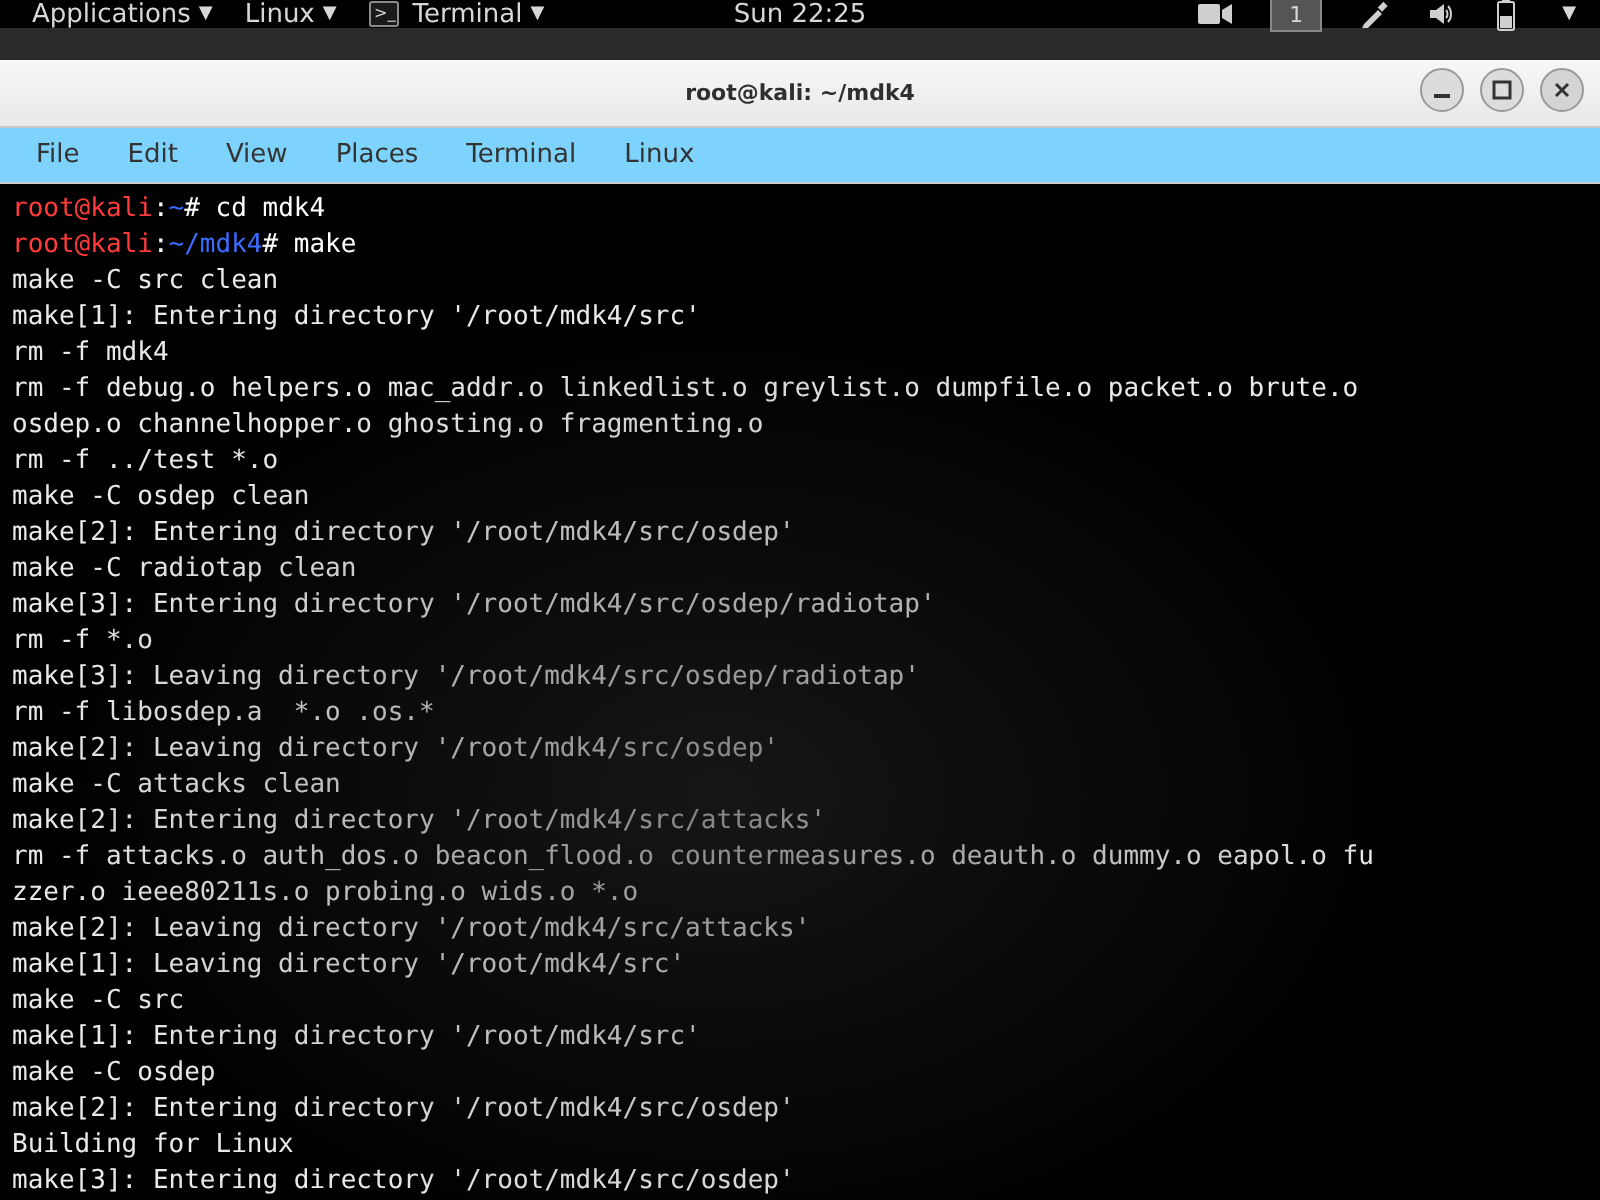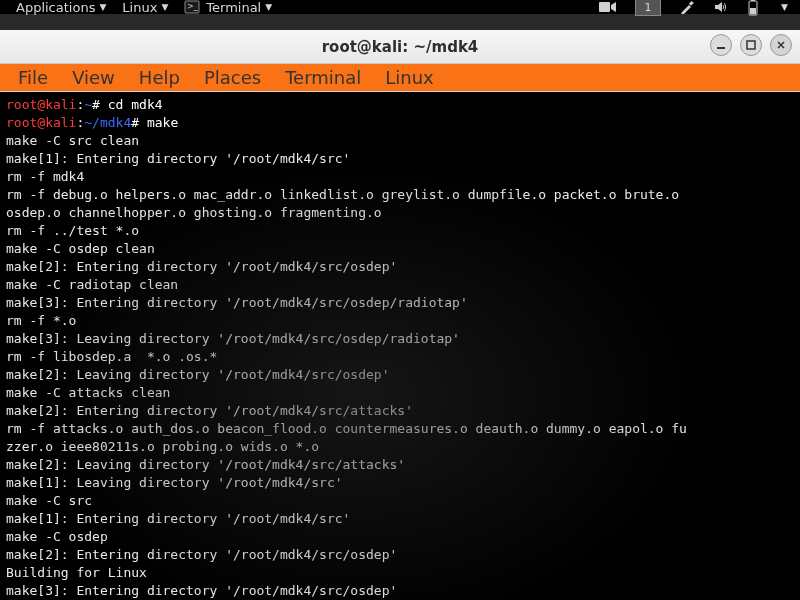--- a/index.html
+++ b/index.html
@@ -44,42 +44,42 @@
   top: 30px; left: 0; right: 0; bottom: 0;
   background: #f2f2f2;
   display: flex; flex-direction: column;
 }
 .titlebar {
   height: 34px;
   background: linear-gradient(#f7f7f7,#e8e8e8);
   border-bottom: 1px solid #c9c9c9;
   display:flex; align-items:center; justify-content:center;
   position:relative;
-  font-size:15px; font-weight:600; color:#2f2f2f;
+  font-size:11px; font-weight:600; color:#2f2f2f;
 }
 .win-controls {
   position:absolute; right:8px; top:4px;
   display:flex; gap:8px;
 }
 .win-btn {
   width:22px; height:22px; border-radius:50%;
   border:1px solid #999;
   background:#dcdcdc;
   display:flex; align-items:center; justify-content:center;
   font-size:12px; color:#333;
   cursor:pointer;
 }
 .win-btn.close { background:#d4d4d4; }
 .menubar {
   height: 28px;
-  background:#f97316;
+  background:#7dd3fc;
   border-bottom:1px solid #d0d0d0;
   display:flex; align-items:center;
   padding:0 6px;
-  font-size:18px; color:#333;
+  font-size:13px; color:#333;
 }
 .menubar .menu-item { padding:3px 12px; cursor:pointer; }
 .terminal {
   flex:1;
   background:#000;
   color:#eaeaea;
   font-family: "DejaVu Sans Mono","Liberation Mono",monospace;
   font-size:13px;
   line-height:18px;
   padding:4px 6px;
@@ -114,20 +114,23 @@
     <span>
       <svg width="16" height="16" viewBox="0 0 16 16">
           <rect x="1" y="2" width="14" height="12" rx="1" fill="#1a1a1a" stroke="#8a8a8a"></rect>
           <text x="3" y="10" font-size="8" fill="#cfcfcf">&gt;_</text>
         </svg>
     </span>
     <span style="margin-left:6px">Terminal</span>
     <span class="caret">▼</span>
   </div>
 
+  <div class="clock-wrap panel-item">
+    <span>Sun 22:25</span>
+  </div>
 
   <div class="panel-spacer"></div>
 
   <div class="tray">
     <div class="panel-item">
       <svg width="18" height="14" viewBox="0 0 18 14">
           <rect x="0" y="2" width="11" height="10" rx="1" fill="#cfcfcf"></rect>
           <path d="M12 5 L17 2 L17 12 L12 9 Z" fill="#cfcfcf"></path>
         </svg>
     </div>
@@ -177,22 +180,22 @@
       <div class="win-btn close">
         <svg width="10" height="10" viewBox="0 0 10 10">
             <path d="M2 2L8 8M8 2L2 8" stroke="#333" stroke-width="1.5"></path>
           </svg>
       </div>
     </div>
   </div>
 
   <div class="menubar">
     <div class="menu-item">File</div>
+    <div class="menu-item">Edit</div>
     <div class="menu-item">View</div>
-    <div class="menu-item">Help</div>
     <div class="menu-item">Places</div>
     <div class="menu-item">Terminal</div>
     <div class="menu-item">Linux</div>
   </div>
 
   <div class="terminal"><span class="red">root@kali</span><span class="white">:</span><span class="blue">~</span><span class="white">#</span><span class="white"> cd mdk4</span>
 <span class="red">root@kali</span><span class="white">:</span><span class="blue">~/mdk4</span><span class="white">#</span><span class="white"> make</span>
 <span>make -C src clean</span>
 <span>make[1]: Entering directory '/root/mdk4/src'</span>
 <span>rm -f mdk4</span>

